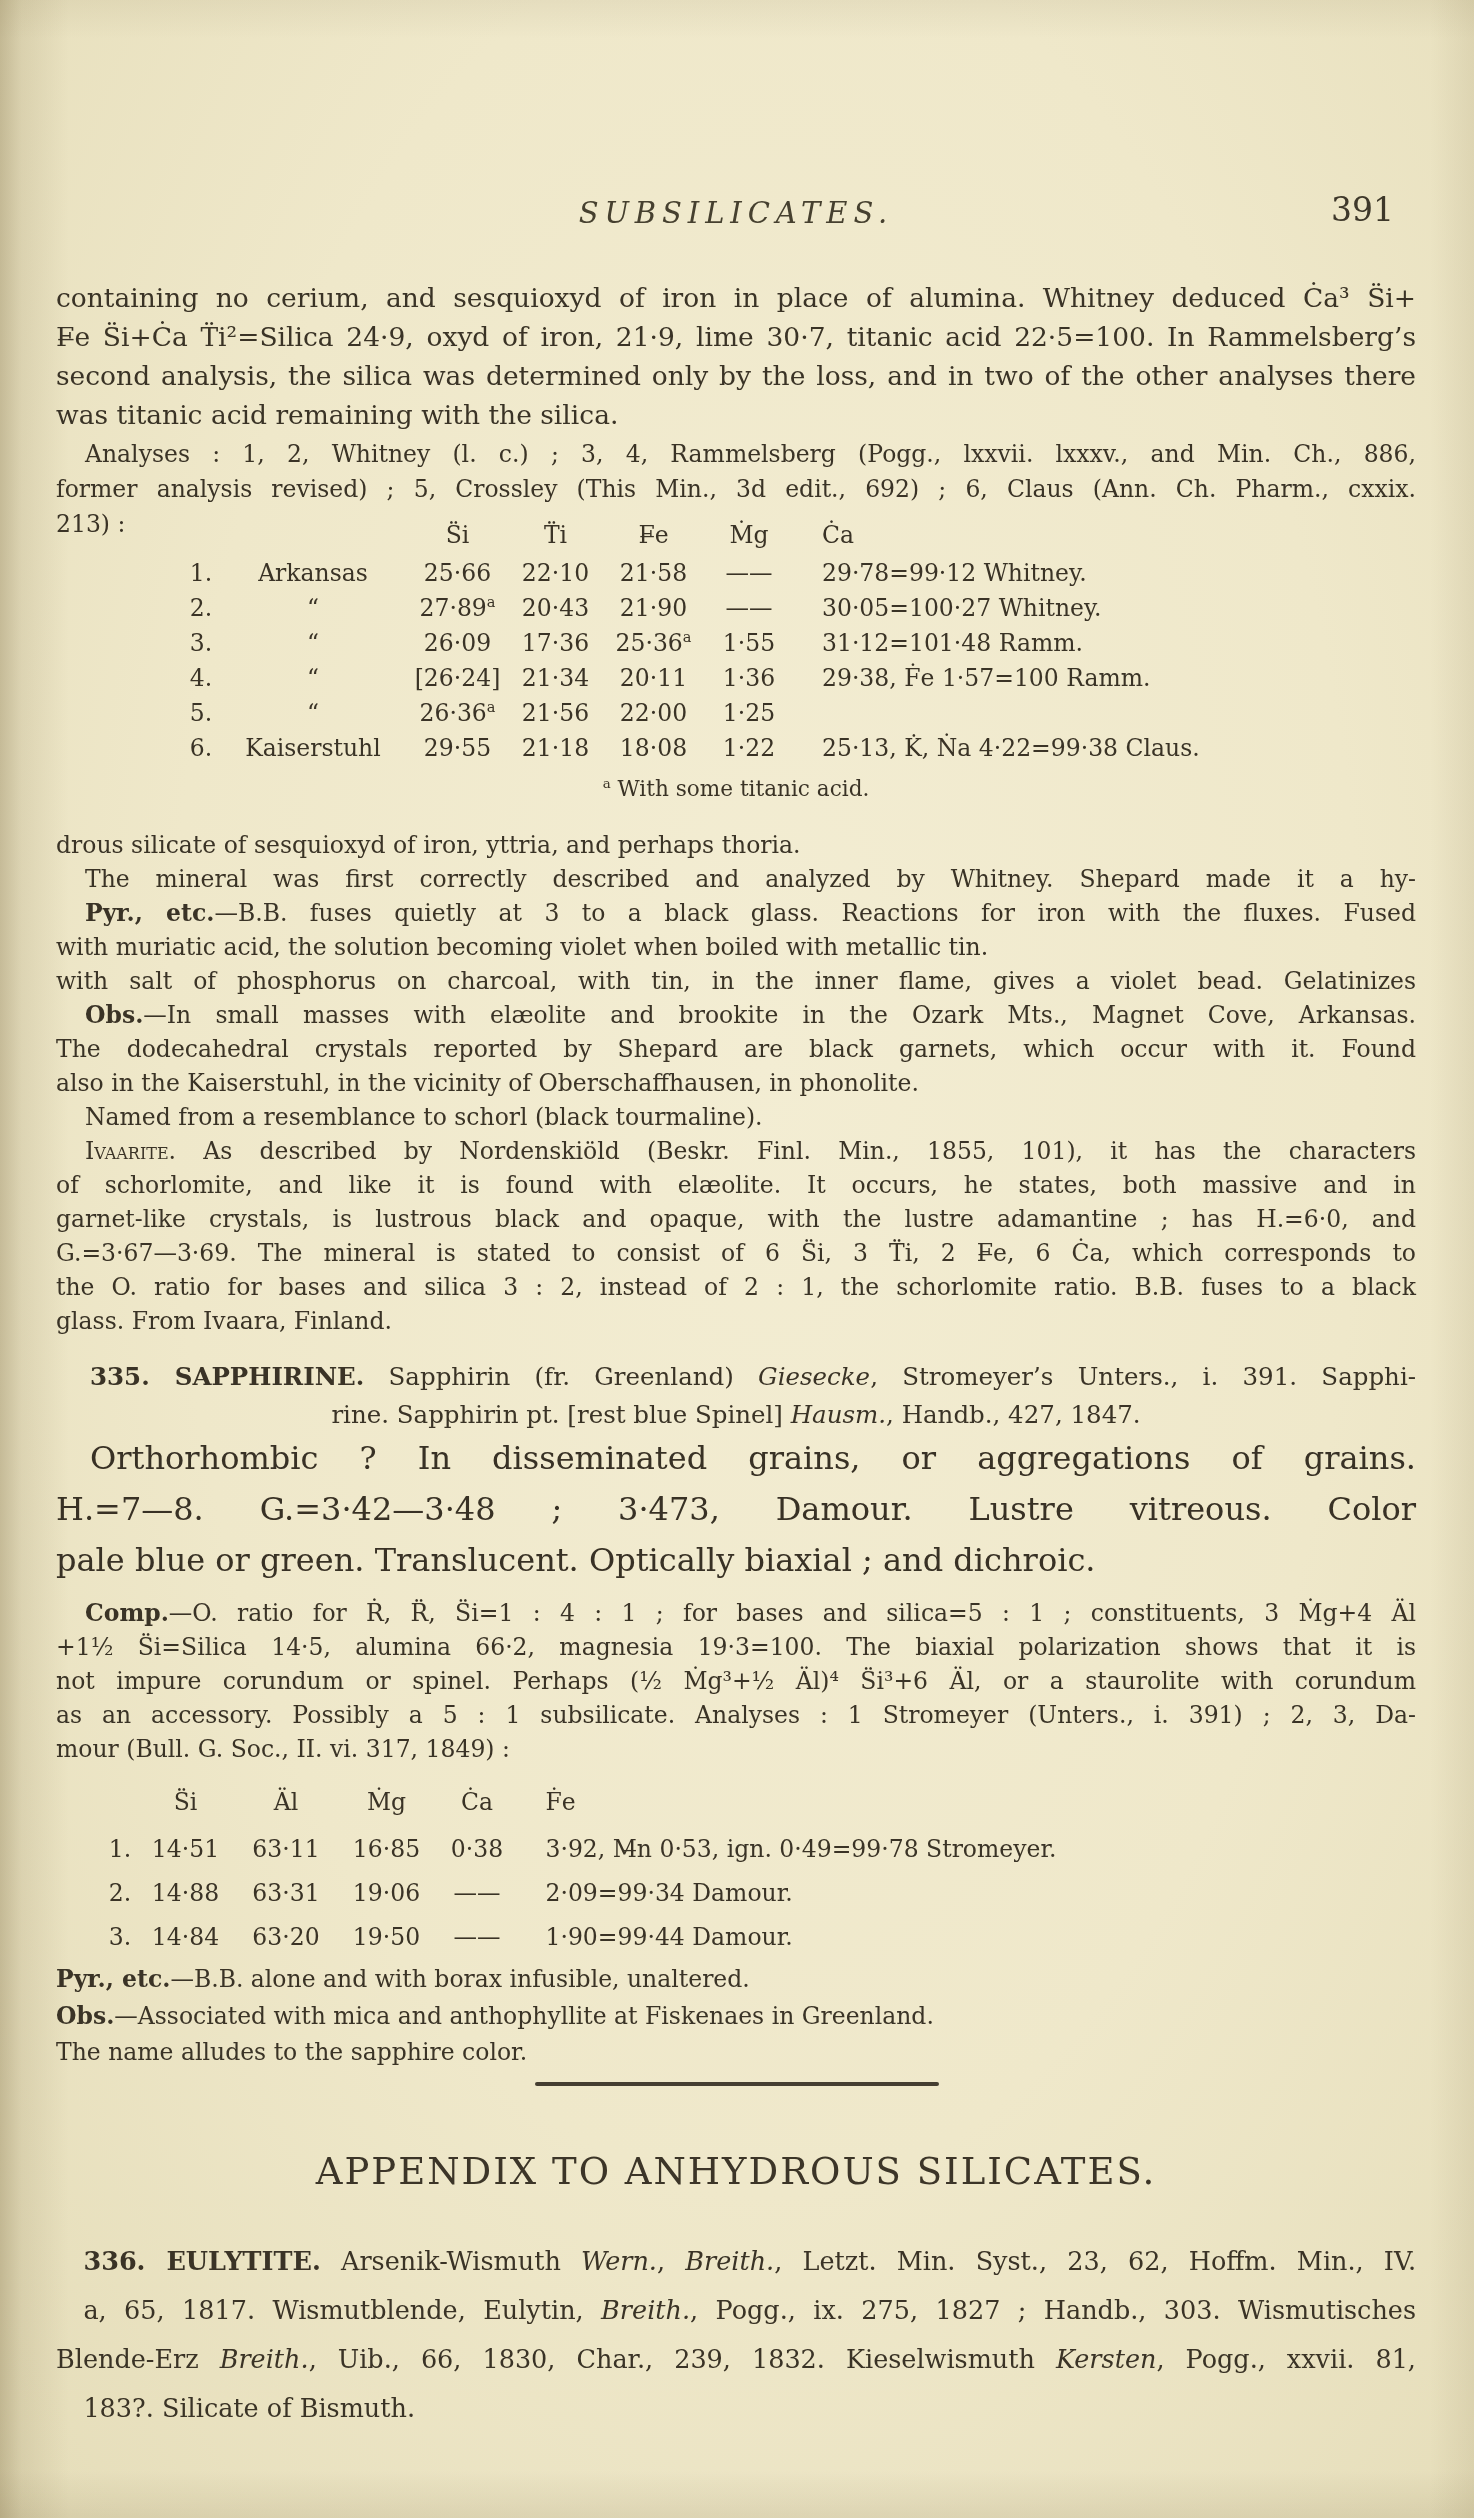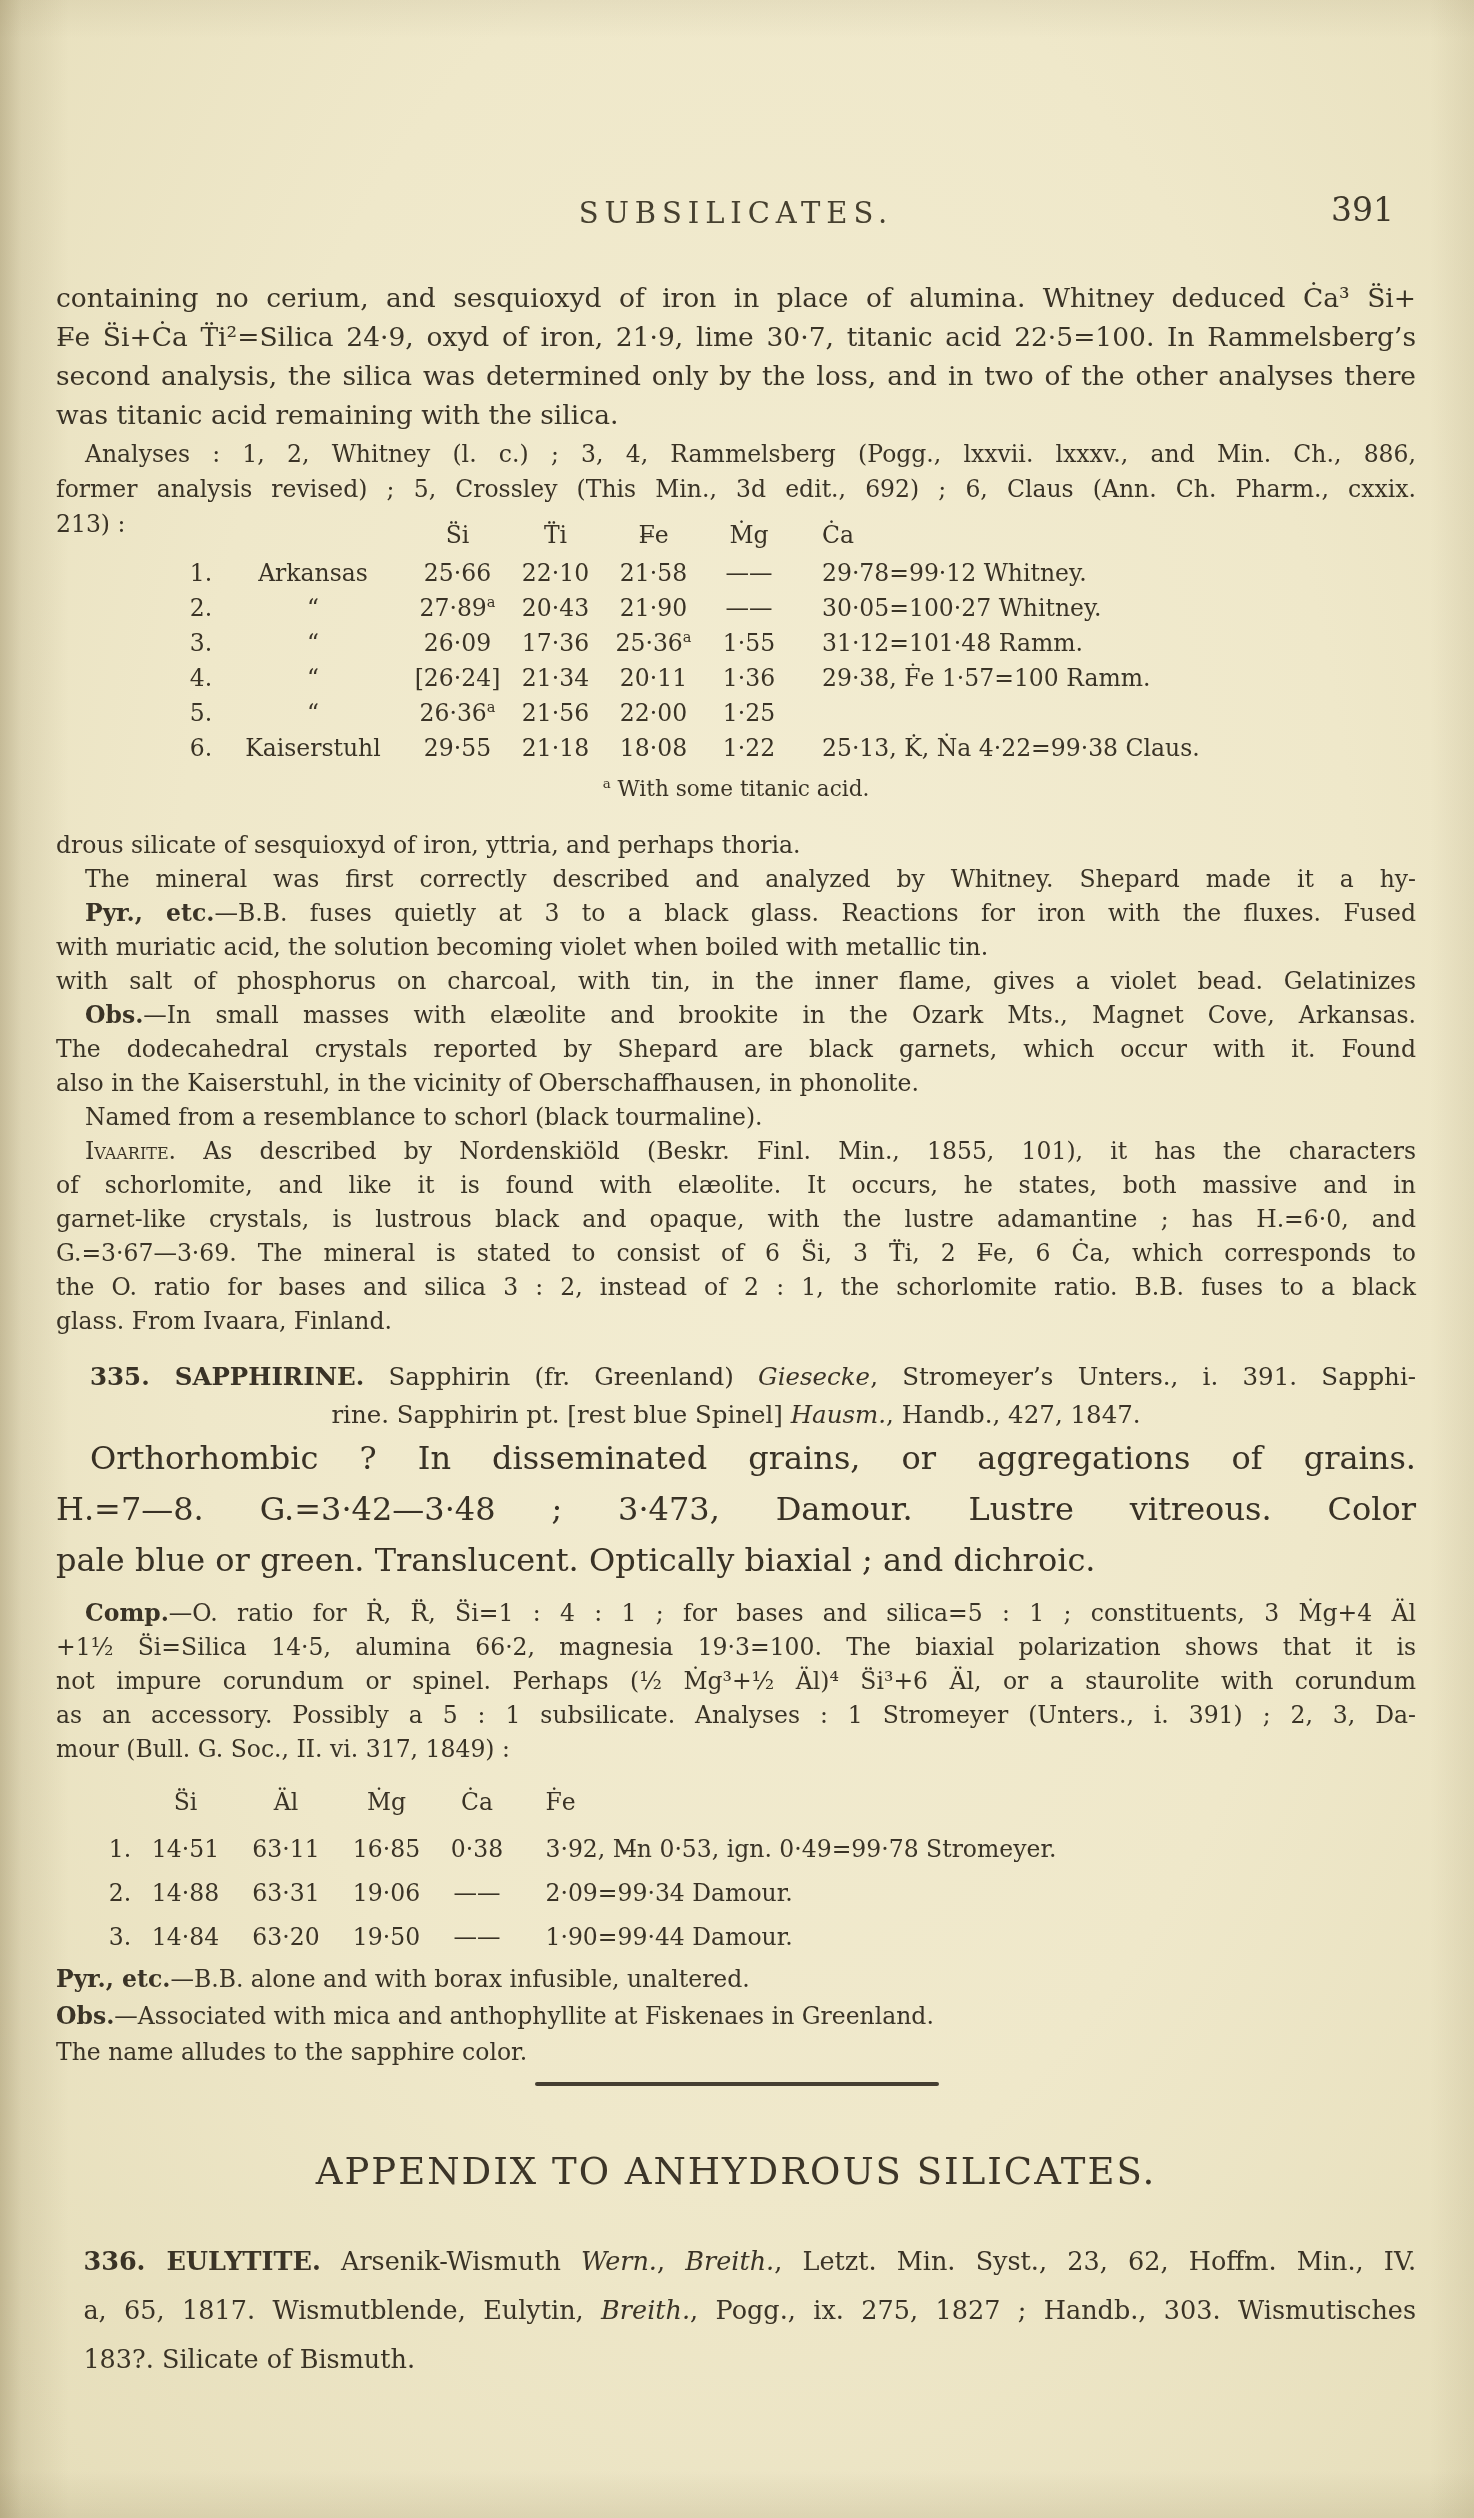--- a/index.html
+++ b/index.html
@@ -15,21 +15,21 @@
       linear-gradient(0deg, rgba(110,92,50,.12) 0px, rgba(110,92,50,0) 49px),
       linear-gradient(180deg, rgba(110,92,50,.08) 0px, rgba(110,92,50,0) 39px),
       radial-gradient(ellipse at 52% 42%, #f3edd3 0%, #efe8ca 55%, #e5ddb9 100%);
   }
   .abs{position:absolute;}
   .col{left:56px;width:1360px;}
   .line{text-align:justify;}
   .j{text-align-last:justify;}
   .c{text-align:left;text-align-last:center;}
   .ind{text-indent:29px;}
-  .runhead{font-size:29px;letter-spacing:5.9px;color:#46402f;text-align:center;text-align-last:center;}
+  .runhead{font-size:29px;letter-spacing:5.9px;color:#46402f;text-align:center;text-align-last:center;font-style:italic;}
   .pagenum{font-size:33px;color:#3e382a;}
   .intro{font-size:26.5px;line-height:39px;}
   .small{font-size:23.5px;line-height:35px;}
   .desc{font-size:23.5px;line-height:34px;}
   .bigdesc{font-size:32px;line-height:51px;color:#383125;}
   .heading-par{font-size:24.5px;line-height:38px;}
   .eulytite{font-size:25.5px;line-height:49px;}
   .seg-b{font-weight:bold;}
   .seg-i{font-style:italic;}
   .seg-sc{font-variant:small-caps;}
@@ -216,17 +216,18 @@
   <div class="abs col desc" style="top:1999px;"><span class="seg-b">Obs.</span><span>—Associated with mica and anthophyllite at Fiskenaes in Greenland.</span></div>
   <div class="abs col desc" style="top:2035px;">The name alludes to the sapphire color.</div>
 
   <div class="abs rule" style="top:2082px;left:535px;width:404px;height:3.9px;"></div>
 
   <div class="abs col appendix" style="top:2150px;">APPENDIX TO ANHYDROUS SILICATES.</div>
 
   <div class="abs col eulytite" style="top:2237px;">
     <div class="line j" style="text-indent:27.4px;"><span class="seg-b">336. EULYTITE.</span><span>  Arsenik-Wismuth </span><span class="seg-i">Wern.</span><span>, </span><span class="seg-i">Breith.</span><span>, Letzt. Min. Syst., 23, 62, Hoffm. Min., IV.</span></div>
     <div class="line j" style="text-indent:27.4px;"><span>a, 65, 1817.  Wismutblende, Eulytin, </span><span class="seg-i">Breith.</span><span>, Pogg., ix. 275, 1827 ;  Handb., 303.  Wismutisches</span></div>
+    <div class="line j"><span>Blende-Erz </span><span class="seg-i">Breith.</span><span>, Uib., 66, 1830, Char., 239, 1832.  Kieselwismuth </span><span class="seg-i">Kersten</span><span>, Pogg., xxvii. 81,</span></div>
     <div class="line" style="text-indent:27.4px;"><span>183?.  Silicate of Bismuth.</span></div>
   </div>
 
 </div>
 
 
 </body></html>

